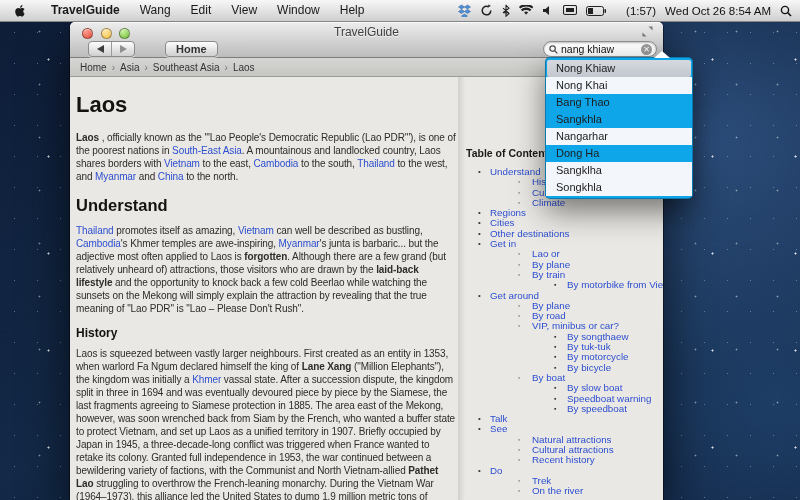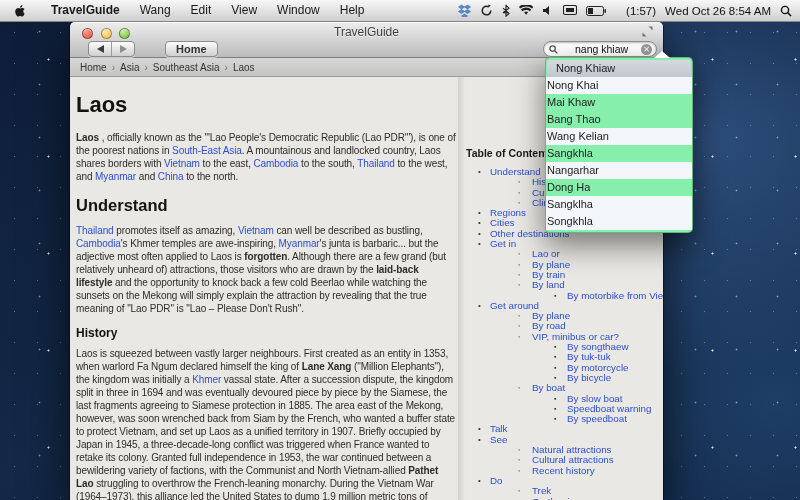--- a/index.html
+++ b/index.html
@@ -54,21 +54,21 @@
   .seg+.seg { border-left:1px solid #9a9a9a; }
   .seg .tri-l { width:0; height:0; border-style:solid; border-width:4.5px 7px 4.5px 0; border-color:transparent #3c3c3c transparent transparent; }
   .seg .tri-r { width:0; height:0; border-style:solid; border-width:4.5px 0 4.5px 7px; border-color:transparent transparent transparent #8f8f8f; }
   .home-btn { position:absolute; left:95px; top:2px; height:16px; padding:0 10px;
               border:1px solid #8b8b8b; border-radius:4px; background:linear-gradient(#fdfdfd,#cfcfcf);
               font-size:11px; font-weight:bold; color:#333; line-height:14px;
               box-shadow:0 1px 0 rgba(255,255,255,.6); }
   .search-field { position:absolute; left:473px; top:2px; width:114px; height:16px; border-radius:9px;
                   background:#fff; border:1px solid #8f8f8f; box-shadow:inset 0 1px 2px rgba(0,0,0,.25);
                   display:flex; align-items:center; padding:0 4px 0 5px; }
-  .search-field .q { flex:1; font-size:10.5px; color:#111; white-space:nowrap; overflow:hidden; margin-left:17px; }
+  .search-field .q { flex:1; font-size:10.5px; color:#111; white-space:nowrap; overflow:hidden; margin-left:3px; }
   .clear-btn { width:11px; height:11px; border-radius:50%; background:#9b9b9b; color:#fff; font-size:8px;
                line-height:11px; text-align:center; font-weight:bold; }
 
   .breadcrumb-bar { position:absolute; left:0; right:0; top:36px; height:19px;
                     background:linear-gradient(#d6d6d4,#c5c5c2); border-bottom:1px solid #9b9b98;
                     display:flex; align-items:center; font-size:10px; color:#333; padding-left:8px; }
   .crumb { padding:0 2px; }
   .crumb-sep { color:#777; padding:0 3px; }
 
   
@@ -88,25 +88,25 @@
   .toc-list { position:relative; margin-top:8px; font-size:9.8px; }
   .toc-row { height:10.3px; line-height:10.3px; white-space:nowrap; position:relative; }
   .toc-row .blt { position:absolute; color:#3a3a3a; font-size:8px; top:0; }
   .toc-row a { position:absolute; top:0; }
   .lv0 .blt { left:18px; } .lv0 a { left:30px; }
   .lv1 .blt { left:58px; font-size:7px; } .lv1 a { left:72px; }
   .lv2 .blt { left:94px; font-size:7px; } .lv2 a { left:107px; }
 
   
   .dropdown { position:absolute; left:545px; top:57px; width:148px; z-index:40;
-              background:#86efac; border-radius:5px; border:1px solid rgba(0,0,0,.25);
+              background:#0ea5e9; border-radius:5px; border:1px solid rgba(0,0,0,.25);
               box-shadow:0 12px 30px rgba(0,0,0,.5); padding:2px 0; }
   .dropdown::before { content:""; position:absolute; left:108px; top:-7px; width:0; height:0;
               border-left:8px solid transparent; border-right:8px solid transparent; border-bottom:7px solid #fff; }
-  .drop-item { height:17px; line-height:17px; font-size:11px; color:#1d1d1d; padding-left:1px; white-space:nowrap; }
+  .drop-item { height:17px; line-height:17px; font-size:11px; color:#1d1d1d; padding-left:10px; white-space:nowrap; }
   .drop-item.alt { background:#f3f6fb; }
   .drop-item.selected { background:linear-gradient(#d5d9df,#c2c7cf); border-radius:2px; margin:0 1px; padding-left:9px; }
 </style>
 </head>
 <body>
 
 <div class="stars"></div>
 
 <div class="menubar">
   <span class="apple">
@@ -253,24 +253,20 @@
             <a class="lnk">Lao or</a>
           </div>
           <div class="toc-row lv1">
             <span class="blt">◦</span>
             <a class="lnk">By plane</a>
           </div>
           <div class="toc-row lv1">
             <span class="blt">◦</span>
             <a class="lnk">By train</a>
           </div>
-          <div class="toc-row lv1">
-            <span class="blt">◦</span>
-            <a class="lnk">By land</a>
-          </div>
           <div class="toc-row lv2">
             <span class="blt">▪</span>
             <a class="lnk">By motorbike from Vietnam</a>
           </div>
           <div class="toc-row lv0">
             <span class="blt">•</span>
             <a class="lnk">Get around</a>
           </div>
           <div class="toc-row lv1">
             <span class="blt">◦</span>
@@ -349,21 +345,19 @@
             <a class="lnk">On the river</a>
           </div>
         </div>
     </div>
   </div>
 </div>
 
 <div class="dropdown">
     <div class="drop-item selected">Nong Khiaw</div>
     <div class="drop-item alt">Nong Khai</div>
-    <div class="drop-item">Mai Khaw</div>
     <div class="drop-item">Bang Thao</div>
-    <div class="drop-item alt">Wang Kelian</div>
     <div class="drop-item">Sangkhla</div>
     <div class="drop-item alt">Nangarhar</div>
     <div class="drop-item">Dong Ha</div>
     <div class="drop-item alt">Sangklha</div>
     <div class="drop-item alt">Songkhla</div>
   </div>
 
 </body></html>

